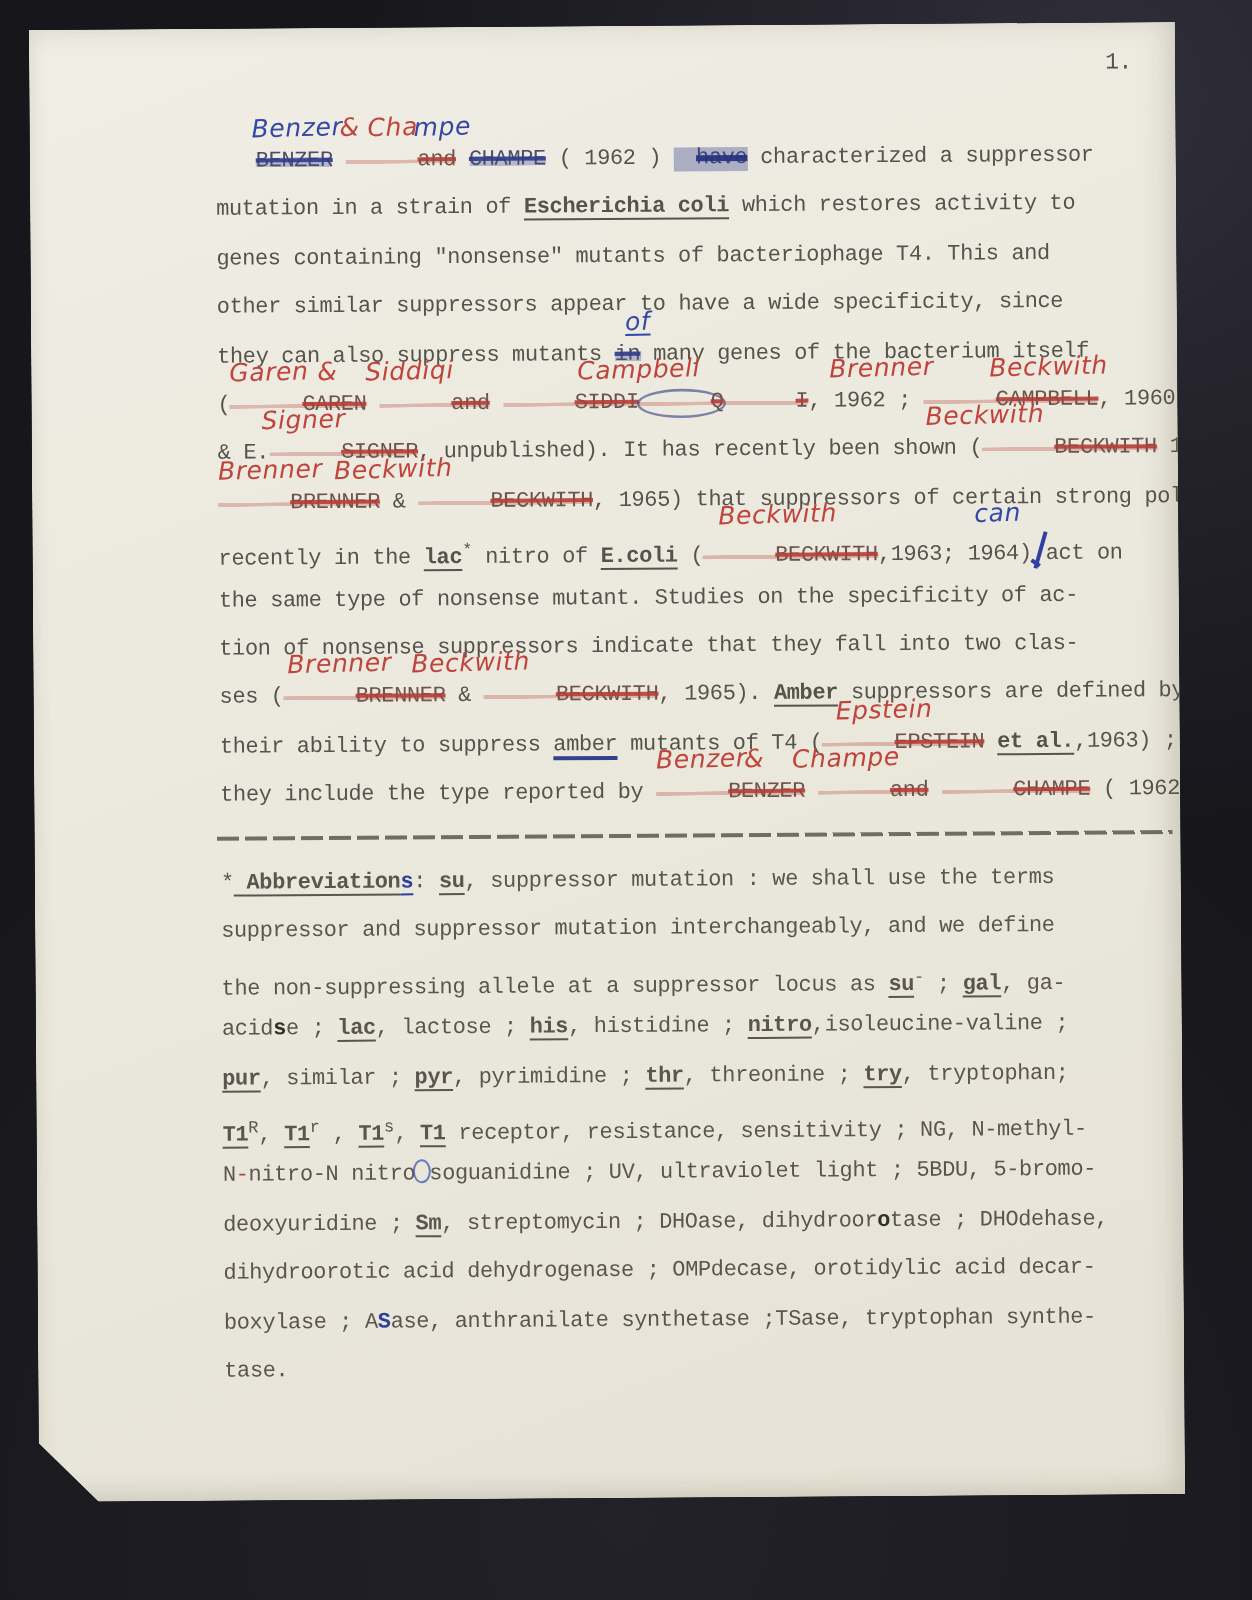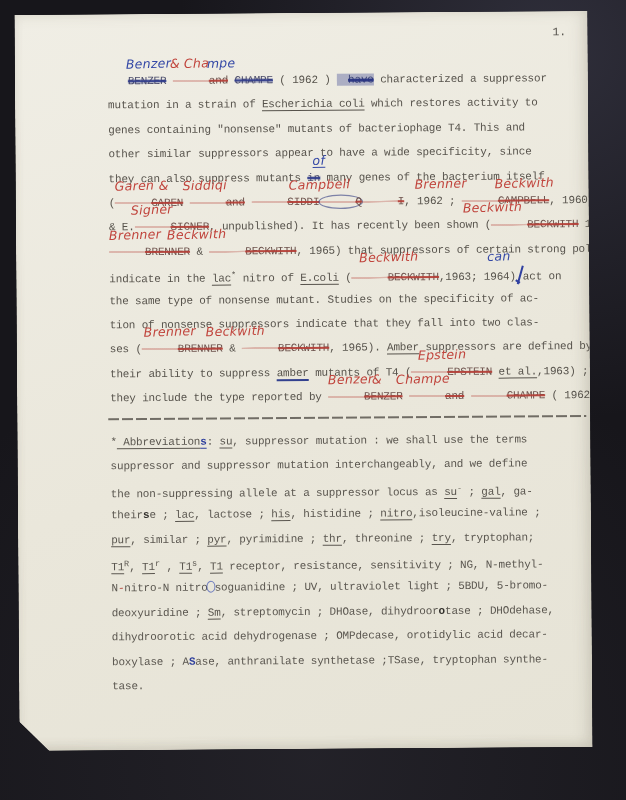--- a/index.html
+++ b/index.html
@@ -18,21 +18,21 @@
     box-shadow:0 0 20px rgba(0,0,0,.6), inset -6px 0 14px rgba(120,115,100,.18), inset 0 -4px 10px rgba(120,115,100,.12);
     clip-path:polygon(0 0,100% 0,100% 100%,5.2% 100%,0 96%);
   }
   .pagenum{position:absolute;left:538px;top:14px;font-size:11.5px;color:#55524c;letter-spacing:-.2px;}
   .typescript{position:absolute;left:93px;top:55px;width:482px;color:#57534c;font-size:11px;letter-spacing:-.19px;}
   .footnote{position:absolute;left:93px;top:416px;width:482px;color:#5a564f;font-size:11px;letter-spacing:-.19px;}
   .line{position:relative;height:24.4px;line-height:24.4px;white-space:pre;}
   .rule{position:absolute;left:91px;top:404px;width:478px;height:2px;
         background:repeating-linear-gradient(to right,#5b5750 0 11px,rgba(0,0,0,0) 11px 14px);opacity:.85;}
   
-  .u{text-decoration-line:underline;text-decoration-thickness:1px;text-underline-offset:2.5px;}
+  .u{text-decoration-line:underline;text-decoration-thickness:1px;text-underline-offset:2.5px;font-weight:bold;}
   .ub{text-decoration-line:underline;text-decoration-color:#33418f;text-decoration-thickness:2px;text-underline-offset:3px;}
   .sr{text-decoration-line:line-through;text-decoration-color:rgba(181,62,54,.9);text-decoration-thickness:2.2px;color:#6e544e;
       background:linear-gradient(rgba(0,0,0,0) 42%,rgba(181,62,54,.30) 43% 58%,rgba(0,0,0,0) 59%);padding-left:36px;}
   .sb{text-decoration-line:line-through;text-decoration-color:rgba(48,60,140,.9);text-decoration-thickness:2.4px;color:#4b4c6b;
       background:linear-gradient(rgba(0,0,0,0) 30%,rgba(48,60,140,.30) 31% 70%,rgba(0,0,0,0) 71%);}
   .sbx{text-decoration-line:line-through;text-decoration-color:rgba(40,52,130,.95);text-decoration-thickness:3px;color:#3f4778;
       background:rgba(44,56,138,.34);padding-left:11px;}
   .sup{font-size:8.5px;vertical-align:4px;letter-spacing:0;}
   .redink{color:#b5443c;}
   .ob{color:#2e3f9d;font-weight:bold;}
@@ -56,33 +56,33 @@
   <div class="pagenum">1.</div>
   <div class="typescript" id="body-lines">
       <div class="line" style="padding-left: 20px;"><span class="hand blue" style="left: 18px;">Benzer</span><span class="hand red" style="left: 62px;">&amp;</span><span class="hand red" style="left: 76px;">Cha</span><span class="hand blue" style="left: 99px;">mpe</span><span class="sb">BENZER</span><span> </span><span class="sr">and</span><span> </span><span class="sb">CHAMPE</span><span> ( 1962 ) </span><span class="sbx">have</span><span> characterized a suppressor</span></div>
       <div class="line"><span>mutation in a strain of </span><span class="u">Escherichia coli</span><span> which restores activity to</span></div>
       <div class="line"><span>genes containing "nonsense" mutants of bacteriophage T4. This and</span></div>
       <div class="line"><span>other similar suppressors appear to have a wide specificity, since</span></div>
       <div class="line"><span class="hand blue hand-u" style="left: 204px;">of</span><span>they can also suppress mutants </span><span class="sb">in</span><span> many genes of the bacterium itself</span></div>
       <div class="line"><span class="hand red" style="left: 6px;">Garen</span><span class="hand red" style="left: 50px;">&amp;</span><span class="hand red" style="left: 74px;">Siddiqi</span><span class="hand red" style="left: 180px;">Campbell</span><span class="hand red" style="left: 306px;">Brenner</span><span class="hand red" style="left: 386px;">Beckwith</span><span>(</span><span class="sr">GAREN</span><span> </span><span class="sr">and</span><span> </span><span class="sr">SIDDI</span><span class="sr ring">Q</span><span class="sr">I</span><span>, 1962 ; </span><span class="sr">CAMPBELL</span><span>, 1960 ; S.</span><span class="sr">BRENNER</span><span>, J. </span><span class="sr">BECKWITH</span></div>
       <div class="line"><span class="hand red" style="left: 22px;">Signer</span><span class="hand red" style="left: 354px;">Beckwith</span><span>&amp; E.</span><span class="sr">SIGNER</span><span>, unpublished). It has recently been shown (</span><span class="sr">BECKWITH</span><span> 1961 ;</span></div>
       <div class="line"><span class="hand red" style="left: 0px;">Brenner</span><span class="hand red" style="left: 58px;">Beckwith</span><span class="sr">BRENNER</span><span> &amp; </span><span class="sr">BECKWITH</span><span>, 1965) that suppressors of certain strong polar</span></div>
-      <div class="line"><span class="hand red" style="left: 250px;">Beckwith</span><span class="hand blue" style="left: 378px;">can</span><span>indicate in the </span><span class="u">lac</span><span class="sup">*</span><span> nitro of </span><span class="u">E.coli</span><span> (</span><span class="sr">BECKWITH</span><span>,1963; 1964)</span><span class="caret"></span><span>act on</span></div>
+      <div class="line"><span class="hand red" style="left: 250px;">Beckwith</span><span class="hand blue" style="left: 378px;">can</span><span>recently in the </span><span class="u">lac</span><span class="sup">*</span><span> nitro of </span><span class="u">E.coli</span><span> (</span><span class="sr">BECKWITH</span><span>,1963; 1964)</span><span class="caret"></span><span>act on</span></div>
       <div class="line"><span>the same type of nonsense mutant. Studies on the specificity of ac-</span></div>
       <div class="line"><span>tion of nonsense suppressors indicate that they fall into two clas-</span></div>
       <div class="line"><span class="hand red" style="left: 34px;">Brenner</span><span class="hand red" style="left: 96px;">Beckwith</span><span>ses (</span><span class="sr">BRENNER</span><span> &amp; </span><span class="sr">BECKWITH</span><span>, 1965). </span><span class="u">Amber</span><span> suppressors are defined by</span></div>
       <div class="line"><span class="hand red" style="left: 308px;">Epstein</span><span>their ability to suppress </span><span class="ub">amber</span><span> mutants of T4 (</span><span class="sr">EPSTEIN</span><span> </span><span class="u">et al.</span><span>,1963) ;</span></div>
       <div class="line"><span class="hand red" style="left: 218px;">Benzer</span><span class="hand red" style="left: 262px;">&amp;</span><span class="hand red" style="left: 286px;">Champe</span><span>they include the type reported by </span><span class="sr">BENZER</span><span> </span><span class="sr">and</span><span> </span><span class="sr">CHAMPE</span><span> ( 1962 ).</span></div>
     </div>
   <div class="rule"></div>
   <div class="footnote" id="footnote-lines">
       <div class="line"><span>*</span><span class="u"> Abbreviation</span><span class="u ob">s</span><span>: </span><span class="u">su</span><span>, suppressor mutation : we shall use the terms</span></div>
       <div class="line"><span>suppressor and suppressor mutation interchangeably, and we define</span></div>
       <div class="line"><span>the non-suppressing allele at a suppressor locus as </span><span class="u">su</span><span class="sup">-</span><span> ; </span><span class="u">gal</span><span>, ga-</span></div>
-      <div class="line"><span>their</span><span class="od">s</span><span>e ; </span><span class="u">lac</span><span>, lactose ; </span><span class="u">his</span><span>, histidine ; </span><span class="u">nitro</span><span>,isoleucine-valine ;</span></div>
+      <div class="line"><span>acid</span><span class="od">s</span><span>e ; </span><span class="u">lac</span><span>, lactose ; </span><span class="u">his</span><span>, histidine ; </span><span class="u">nitro</span><span>,isoleucine-valine ;</span></div>
       <div class="line"><span class="u">pur</span><span>, similar ; </span><span class="u">pyr</span><span>, pyrimidine ; </span><span class="u">thr</span><span>, threonine ; </span><span class="u">try</span><span>, tryptophan;</span></div>
       <div class="line"><span class="u">T1</span><span class="sup">R</span><span>, </span><span class="u">T1</span><span class="sup">r</span><span> , </span><span class="u">T1</span><span class="sup">s</span><span>, </span><span class="u">T1</span><span> receptor, resistance, sensitivity ; NG, N-methyl-</span></div>
       <div class="line"><span>N</span><span class="redink">-</span><span>nitro-N nitro</span><span class="circ"></span><span>soguanidine ; UV, ultraviolet light ; 5BDU, 5-bromo-</span></div>
       <div class="line"><span>deoxyuridine ; </span><span class="u">Sm</span><span>, streptomycin ; DHOase, dihydroor</span><span class="od">o</span><span>tase ; DHOdehase,</span></div>
       <div class="line"><span>dihydroorotic acid dehydrogenase ; OMPdecase, orotidylic acid decar-</span></div>
       <div class="line"><span>boxylase ; A</span><span class="ob">S</span><span>ase, anthranilate synthetase ;TSase, tryptophan synthe-</span></div>
       <div class="line"><span>tase.</span></div>
     </div>
 </div>
 

